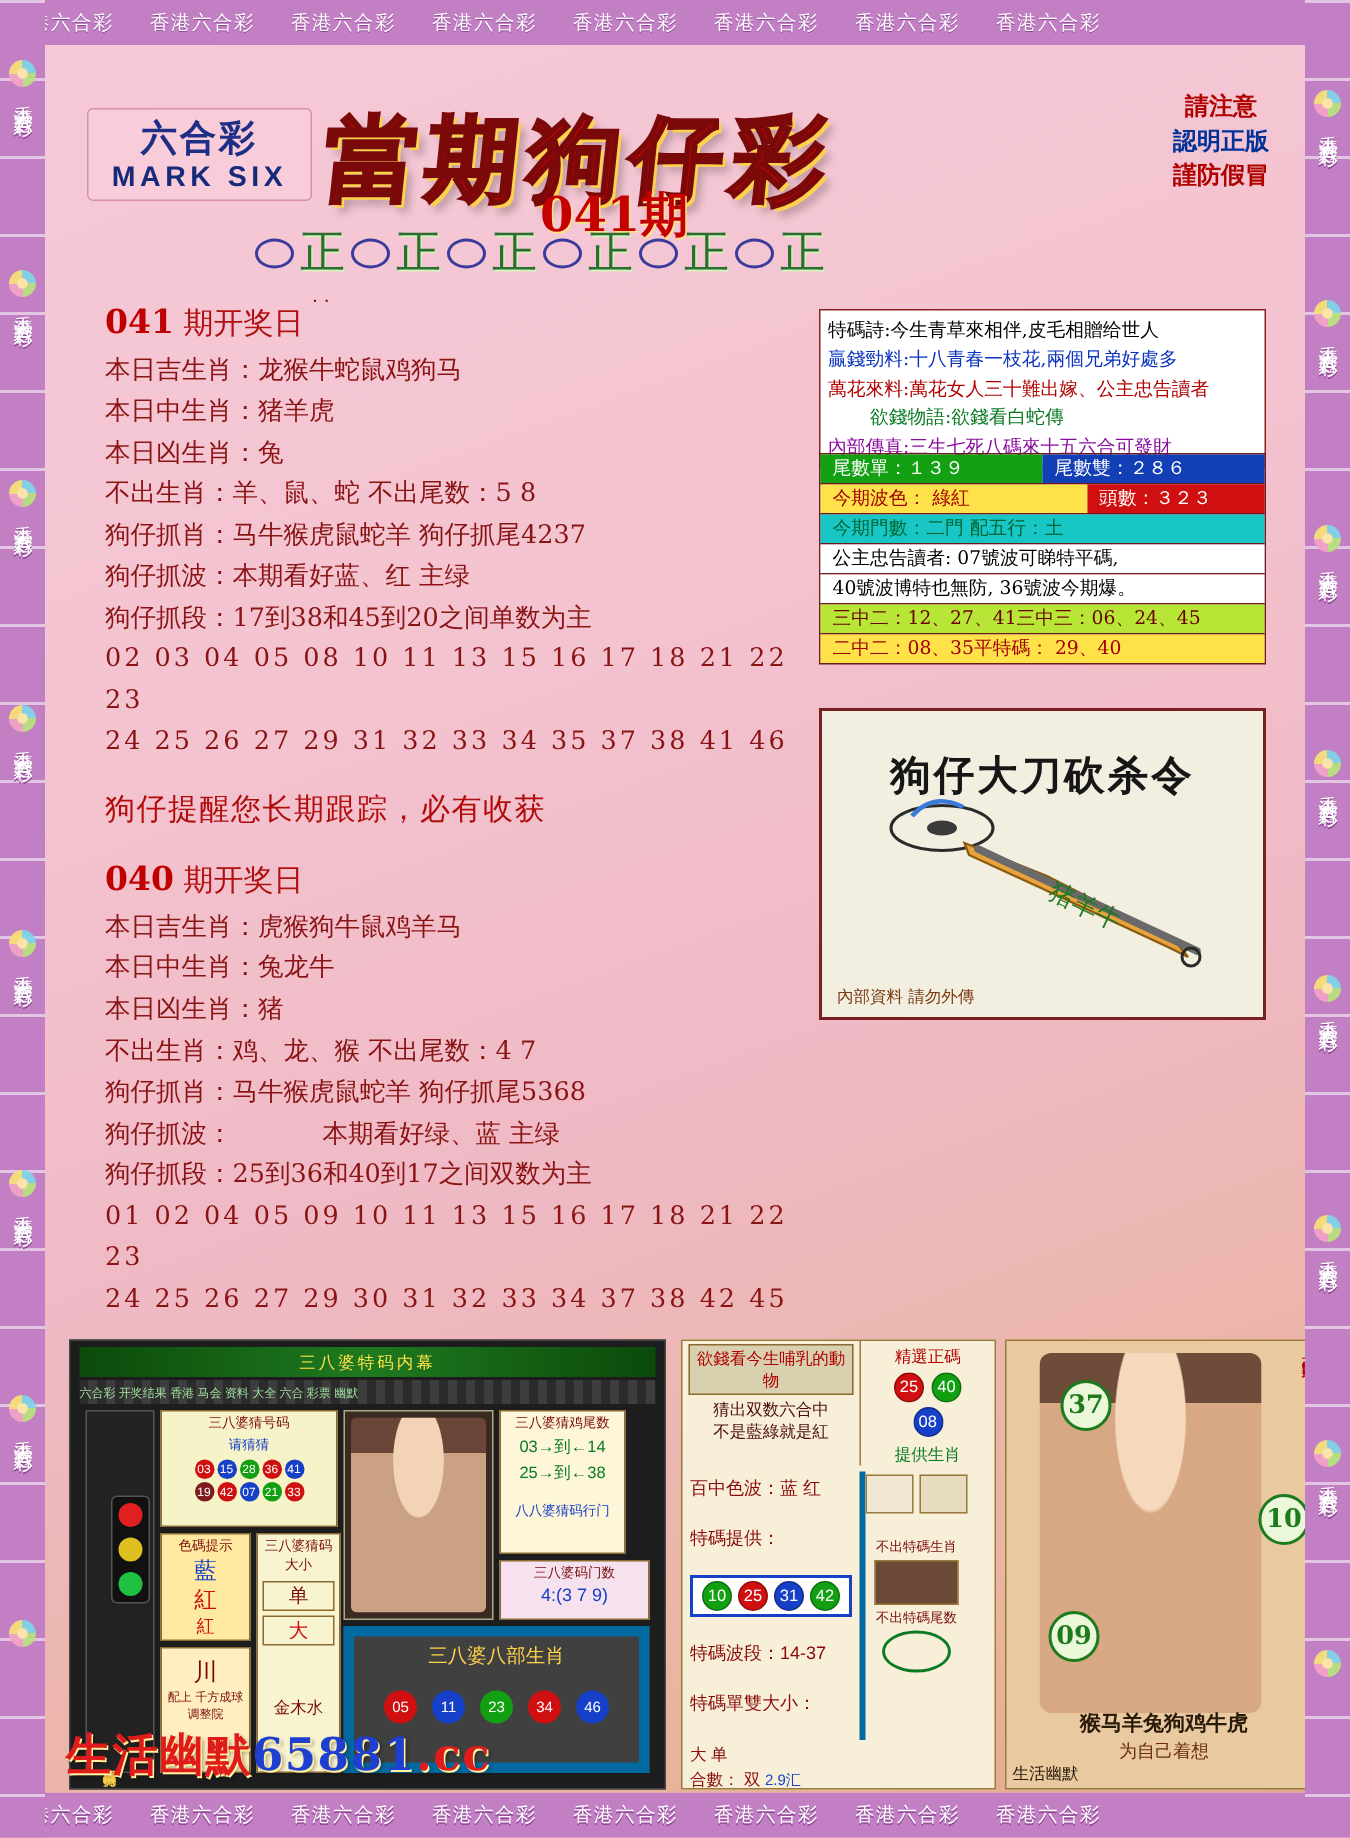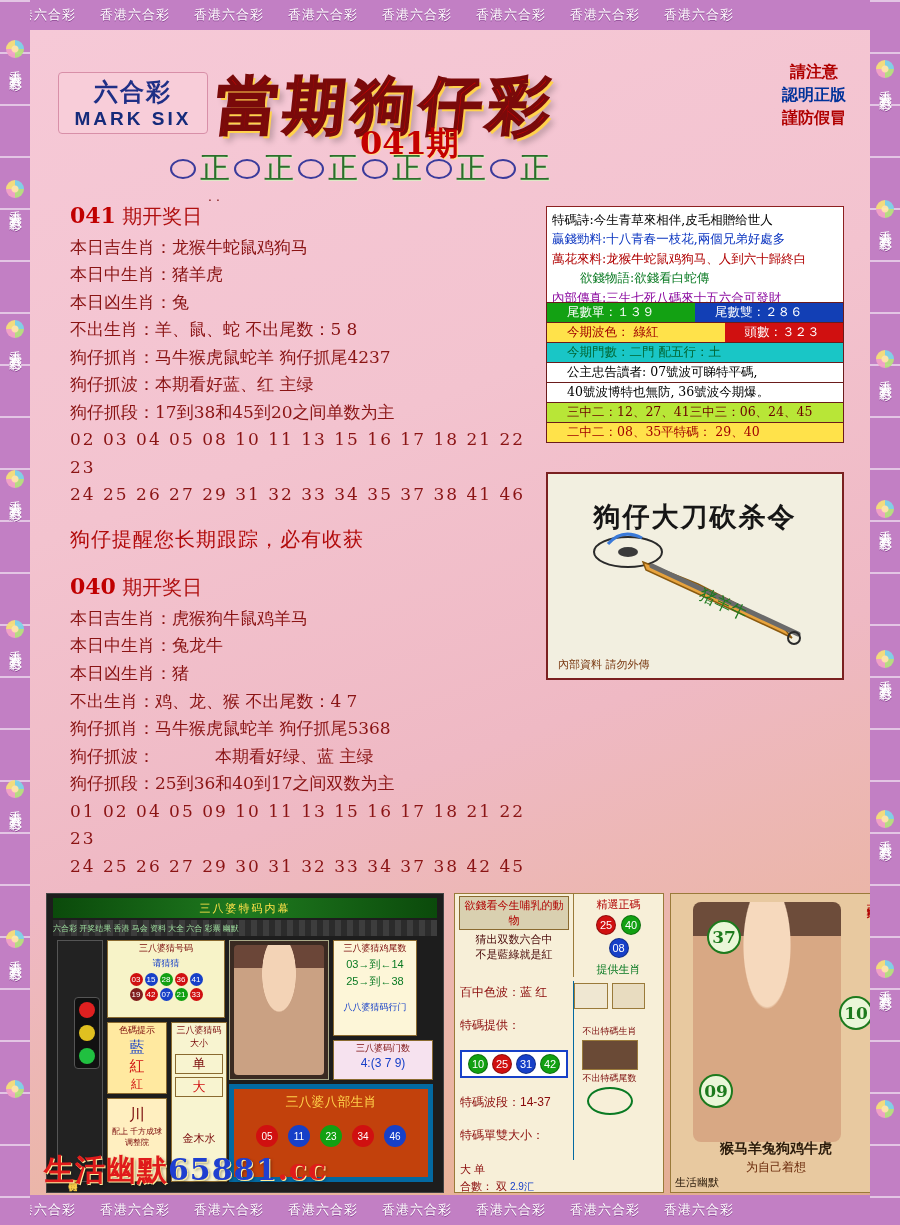--- a/index.html
+++ b/index.html
@@ -141,21 +141,21 @@
   .grid-box {
     position:absolute; right:26px; top:272px; width:298px;
     border:1px solid #6b1b1b;
     font-size:12.5px;
     font-family:"DejaVu Serif", serif;
   }
   .grid-box .r {
     display:flex; border-bottom:1px solid #6b1b1b; min-height:19px; align-items:center;
   }
   .grid-box .r:last-child { border-bottom:none; }
-  .grid-box .c { padding:1px 20px; white-space:nowrap; overflow:hidden; }
+  .grid-box .c { padding:1px 8px; white-space:nowrap; overflow:hidden; }
   .g-green { background:#13a113; color:#fff; }
   .g-blue  { background:#123fb5; color:#fff; }
   .g-yellow{ background:#ffe24a; color:#a00000; }
   .g-red   { background:#d01010; color:#fff; }
   .g-cyan  { background:#19c6c6; color:#063; }
   .g-white { background:#fff; color:#000; }
   .g-lime  { background:#b8e637; color:#6a0000; }
   .w50 { width:50%; }
   .w60 { width:60%; }
   .w40 { width:40%; }
@@ -266,21 +266,21 @@
   .lp-strip {
     left:6px; top:26px; right:6px; height:16px;
     background:repeating-linear-gradient(90deg,#2b2b2b 0 6px,#3d3d3d 6px 12px);
     color:#9fe09f; font-size:8px; display:flex; align-items:center; overflow:hidden;
   }
   .lp-box1 { left:60px; top:46px; width:118px; height:78px; background:#f7f3c8; border:1px solid #8a6a30; }
   .lp-box2 { left:182px; top:46px; width:100px; height:140px; background:#3a2a22; border:1px solid #aa8; }
   .lp-box3 { left:286px; top:46px; width:84px; height:96px; background:#fdf6d8; border:1px solid #8a6a30; }
   .lp-box4 { left:60px; top:128px; width:60px; height:72px; background:#ffe9a0; border:1px solid #8a6a30; }
   .lp-box5 { left:124px; top:128px; width:56px; height:160px; background:#f8f4d0; border:1px solid #8a6a30; }
-  .lp-box6 { left:182px; top:190px; width:204px; height:98px; background:#c2410c; border:5px solid #0369a1; }
+  .lp-box6 { left:182px; top:190px; width:204px; height:98px; background:#404040; border:7px solid #0369a1; }
   .lp-box7 { left:286px; top:146px; width:100px; height:40px; background:#f6e2ef; border:1px solid #8a6a30; }
   .lp-box8 { left:10px; top:46px; width:46px; height:242px; background:#222; border:1px solid #555; }
   .lp-box9 { left:60px; top:204px; width:60px; height:84px; background:#ffefc0; border:1px solid #8a6a30; }
   .lp-cap { font-size:9px; color:#7a0a0a; text-align:center; padding:1px; }
   .lp-cap.b { color:#1740c8; }
   .lp-cap.g { color:#0a7a23; }
   .lp-num-row { display:flex; gap:2px; justify-content:center; margin-top:2px; }
   .mini-ball {
     width:13px; height:13px; border-radius:50%; font-size:8px; color:#fff;
     display:flex; align-items:center; justify-content:center;
@@ -457,21 +457,21 @@
     </div>
 
     <div class="poem-box">
       <div class="p1">
         <span>特碼詩:</span><span>今生青草來相伴,皮毛相贈给世人</span>
       </div>
       <div class="p2">
         <span>贏錢勁料:</span><span>十八青春一枝花,兩個兄弟好處多</span>
       </div>
       <div class="p3">
-        <span>萬花來料:</span><span>龙猴牛蛇鼠鸡狗马、人到六十歸終白</span>
+        <span>萬花來料:</span><span>萬花女人三十難出嫁、公主忠告讀者</span>
       </div>
       <div class="p4">
         <span>欲錢物語:</span><span>欲錢看白蛇傳</span>
       </div>
       <div class="p5">
         <span>內部傳真:</span><span>三生七死八碼來十五六合可發財</span>
       </div>
     </div>
 
     <div class="grid-box">
@@ -629,21 +629,21 @@
             <div class="mid-label">特碼提供：</div>
             <div class="mid-box">
               <span class="ball g">10</span>
               <span class="ball r">25</span>
               <span class="ball b">31</span>
               <span class="ball g">42</span>
             </div>
             <div class="mid-label">特碼波段：14-37</div>
             <div class="mid-label">特碼單雙大小：</div>
           </div>
-          <div style="width:72px;border-left:1px solid #0369a1;position:relative">
+          <div style="width:72px;border-left:4px solid #0369a1;position:relative">
             <div style="display:flex;gap:4px;justify-content:center;margin-top:2px">
               <span style="width:34px;height:26px;background:#efe7d2;border:1px solid #9a7a3a;display:inline-block"></span>
               <span style="width:34px;height:26px;background:#e8dcc0;border:1px solid #9a7a3a;display:inline-block"></span>
             </div>
             <div style="text-align:center;font-size:9px;color:#7a0a0a;margin-top:16px">不出特碼生肖</div>
             <div style="margin:2px auto;width:56px;height:30px;background:#6a4a36;border:1px solid #9a7a3a"></div>
             <div style="text-align:center;font-size:9px;color:#7a0a0a">不出特碼尾数</div>
             <div style="margin:2px auto;width:46px;height:28px;border:2px solid #0a7a23;border-radius:50%"></div>
           </div>
         </div>

